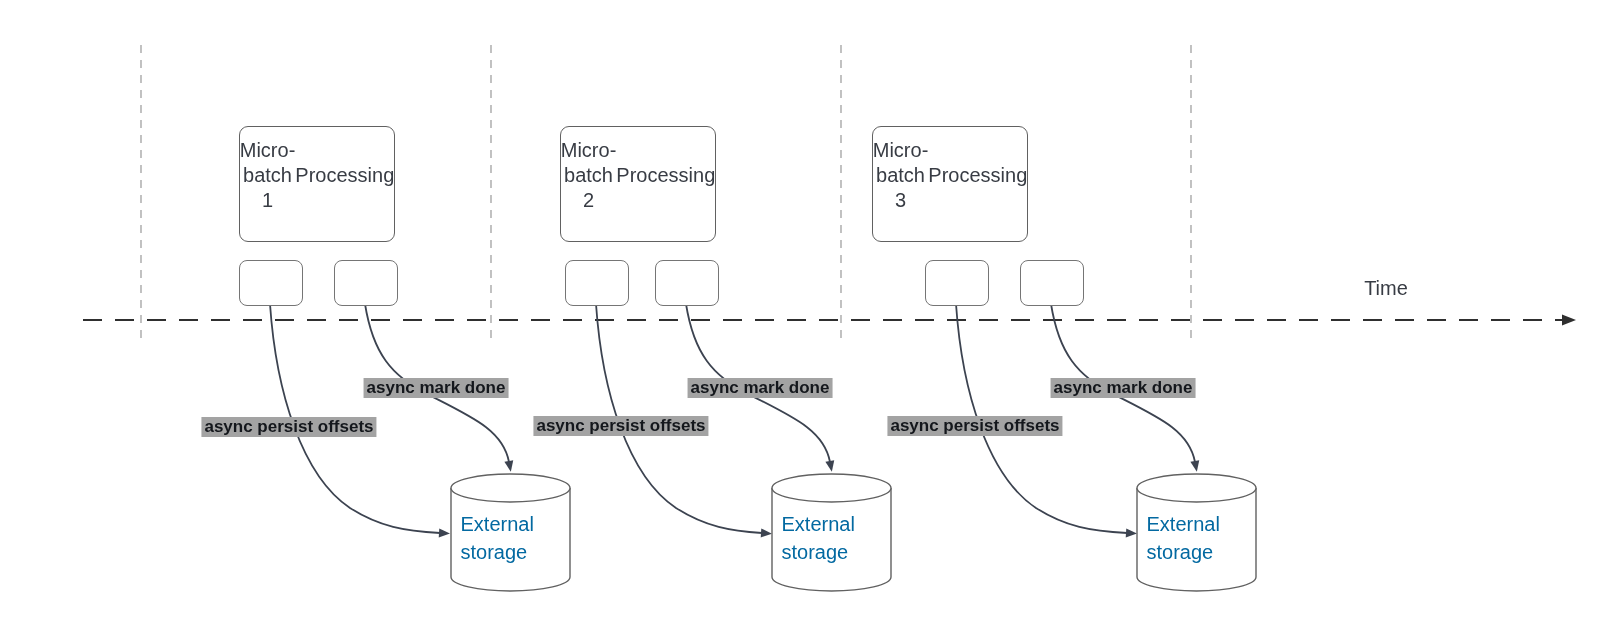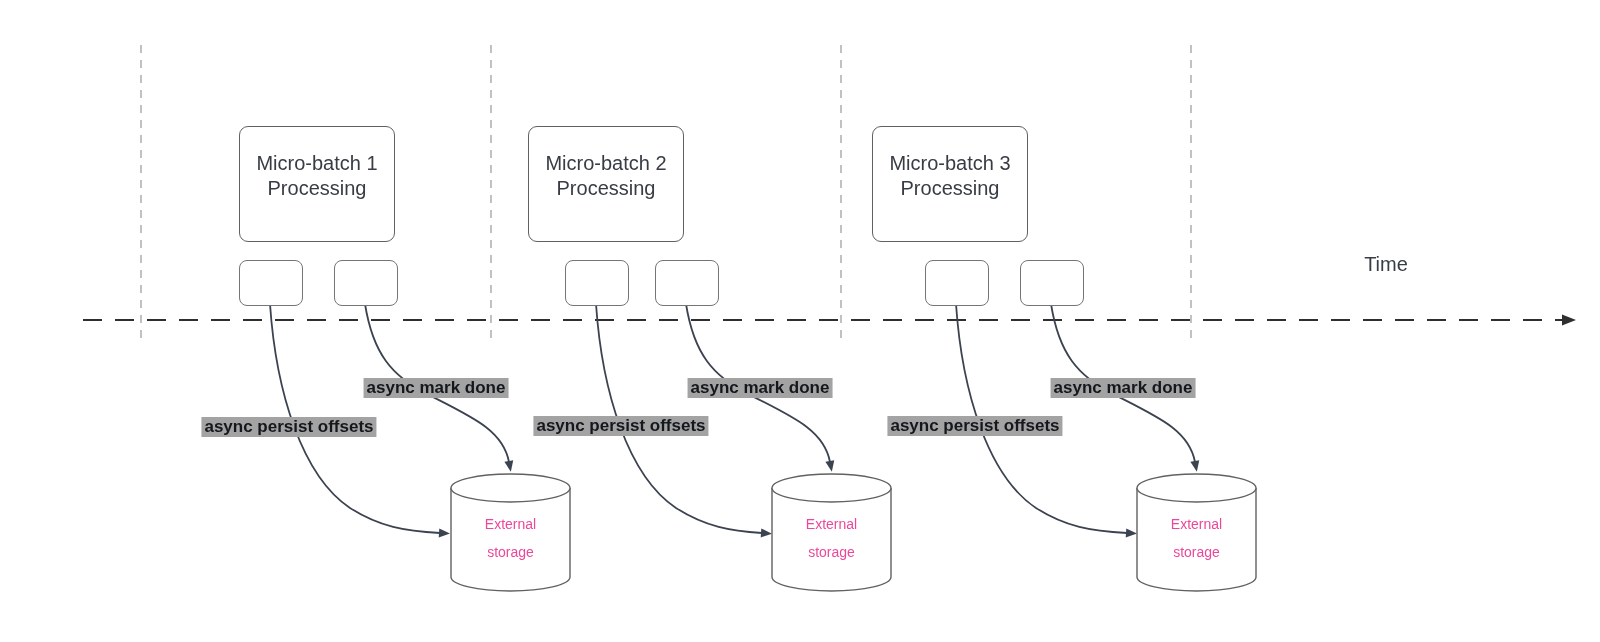--- a/index.html
+++ b/index.html
@@ -23,21 +23,21 @@
   }
   .mb-box {
     position: absolute;
     top: 126px;
     width: 156px;
     height: 116px;
     border: 1.4px solid #616161;
     border-radius: 9px;
     background: #ffffff;
     display: flex;
-    flex-direction: column;
+    flex-direction: row;
     align-items: center;
     justify-content: center;
     padding-bottom: 17px;
     box-sizing: border-box;
     color: #383c44;
     font-size: 20px;
     line-height: 25px;
     text-align: center;
   }
   .task-box {
@@ -56,24 +56,24 @@
     font-size: 17px;
     font-weight: 700;
     color: #14171c;
     background: #a3a3a3;
     padding: 0 3px;
   }
   .storage-label {
     position: absolute;
     transform: translate(-50%, -50%);
     width: 100px;
-    text-align: center;
-    font-size: 14px;
+    text-align: left;
+    font-size: 20px;
     line-height: 28px;
-    color: #ec4899;
+    color: #0369a1;
   }
   .time-label {
     position: absolute;
     transform: translate(-50%, -50%);
     font-size: 20px;
     color: #383c44;
     white-space: nowrap;
   }
 </style>
 </head>
@@ -118,21 +118,21 @@
     <g>
       <path d="M 1137 488 L 1137 577 A 59.5 14 0 0 0 1256 577 L 1256 488" fill="#ffffff" stroke="#616161" stroke-width="1.4"></path>
       <ellipse cx="1196.5" cy="488" rx="59.5" ry="14" fill="#ffffff" stroke="#616161" stroke-width="1.4"></ellipse>
     </g>
   </svg>
 
   <div class="mb-box" style="left:239px">
     <div>Micro-batch 1</div>
     <div>Processing</div>
   </div>
-  <div class="mb-box" style="left:528px">
+  <div class="mb-box" style="left:560px">
     <div>Micro-batch 2</div>
     <div>Processing</div>
   </div>
   <div class="mb-box" style="left:872px">
     <div>Micro-batch 3</div>
     <div>Processing</div>
   </div>
 
   <div class="task-box" style="left:239px"></div>
   <div class="task-box" style="left:334px"></div>
@@ -145,15 +145,15 @@
   <div class="edge-label" style="left:289px; top:427px">async persist offsets</div>
   <div class="edge-label" style="left:760px; top:388px">async mark done</div>
   <div class="edge-label" style="left:621px; top:426px">async persist offsets</div>
   <div class="edge-label" style="left:1123px; top:388px">async mark done</div>
   <div class="edge-label" style="left:975px; top:426px">async persist offsets</div>
 
   <div class="storage-label" style="left:510.5px; top:538px">External storage</div>
   <div class="storage-label" style="left:831.5px; top:538px">External storage</div>
   <div class="storage-label" style="left:1196.5px; top:538px">External storage</div>
 
-  <div class="time-label" style="left:1386px; top:264px">Time</div>
+  <div class="time-label" style="left:1386px; top:288px">Time</div>
 
 </div>
 
 </body></html>

